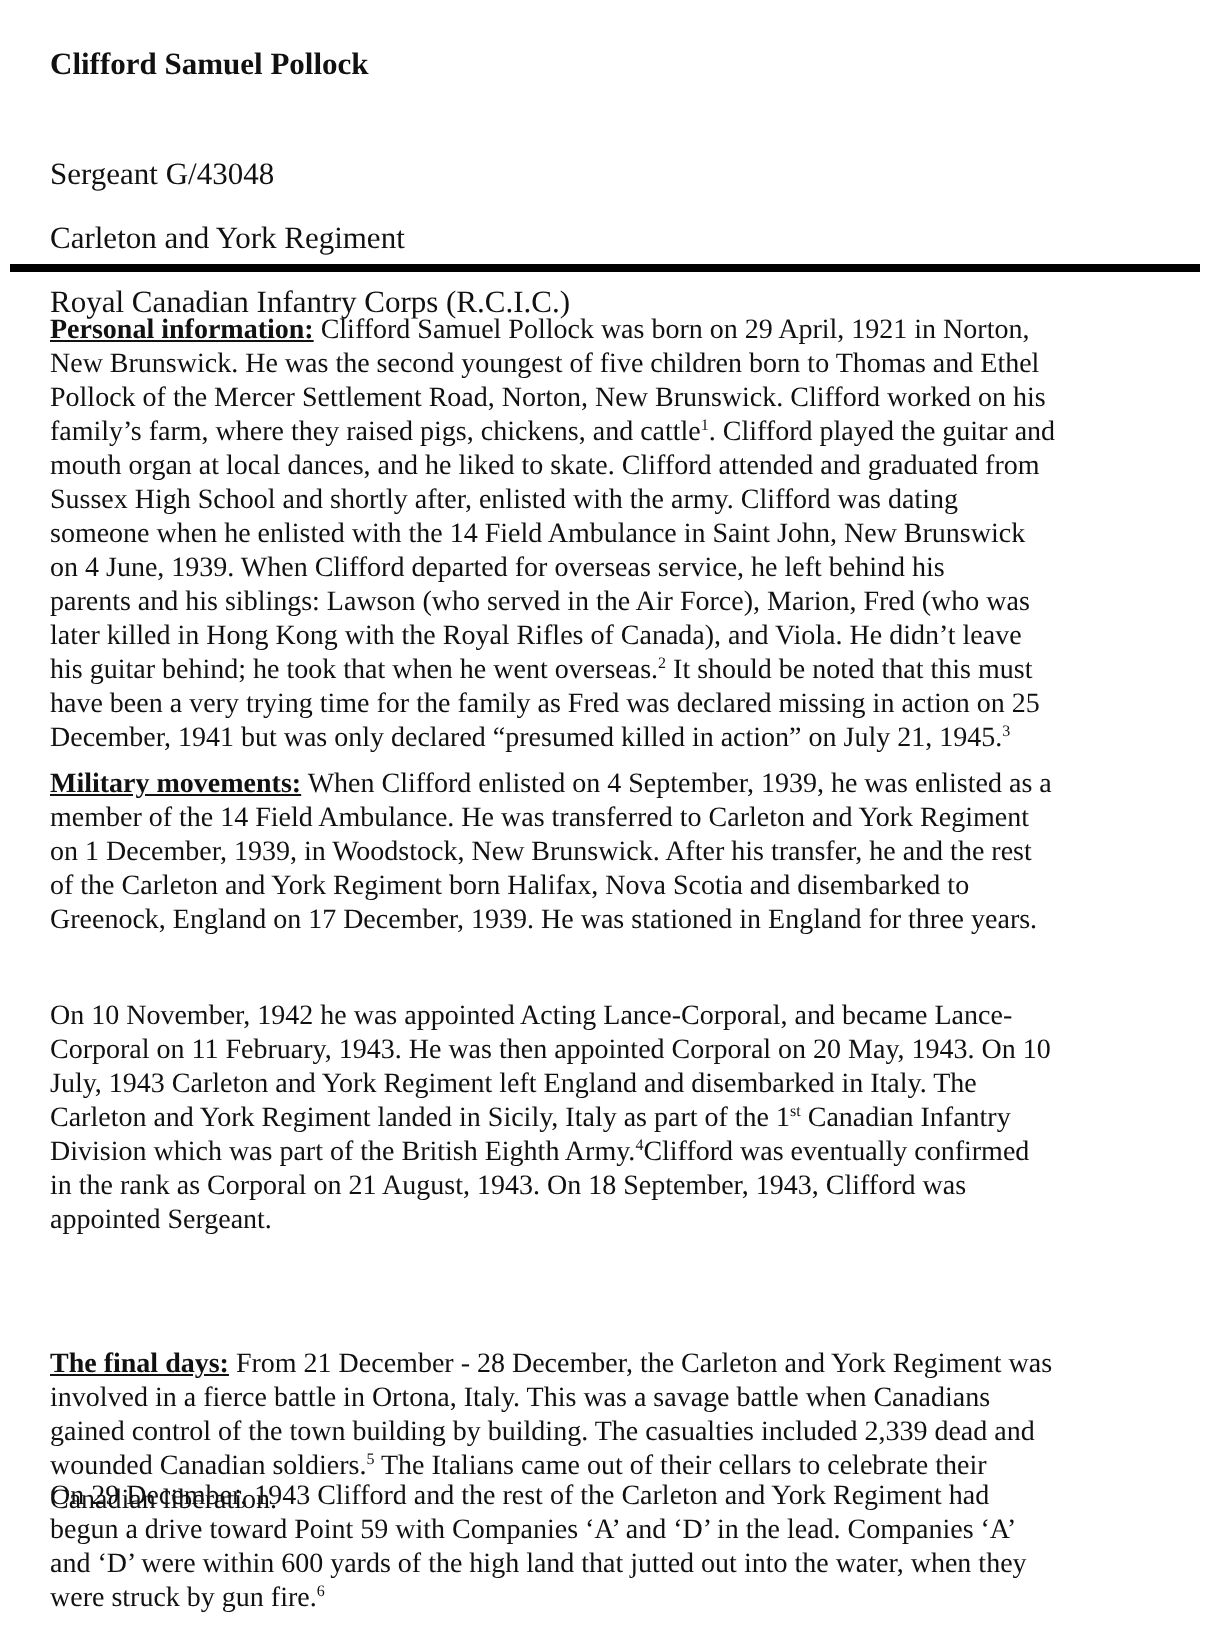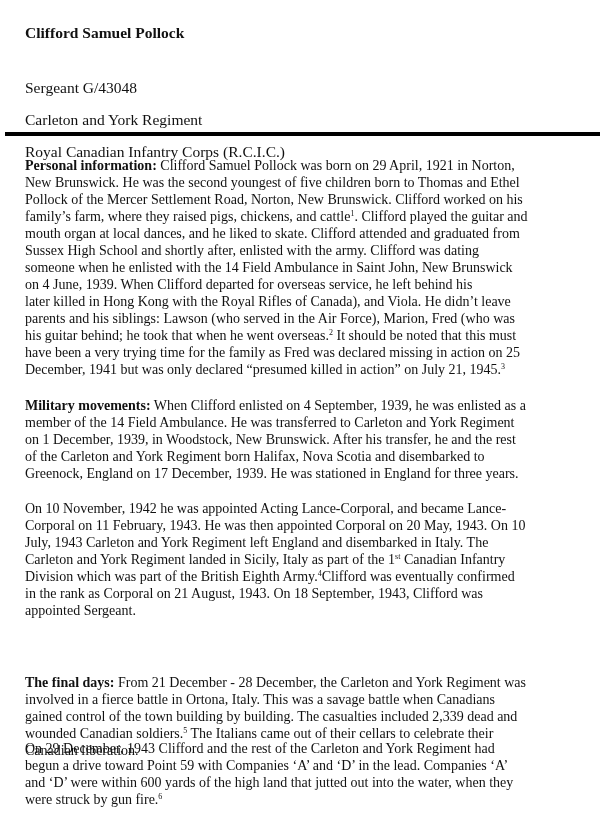--- a/index.html
+++ b/index.html
@@ -55,20 +55,21 @@
     .para {
       position: absolute;
       left: 25px;
       width: 560px;
       font-size: 14px;
       line-height: 17px;
       margin: 0;
     }
     .para .label {
       font-weight: bold;
+      text-decoration: underline;
     }
     .line {
       display: block;
       white-space: nowrap;
     }
     sup {
       font-size: 8px;
       line-height: 0;
       vertical-align: 5px;
     }
@@ -90,28 +91,28 @@
 
   <p class="para" style="top:157px;">
     <span class="line"><span class="label">Personal information:</span><span> Clifford Samuel Pollock was born on 29 April, 1921 in Norton,</span></span>
     <span class="line">New Brunswick. He was the second youngest of five children born to Thomas and Ethel</span>
     <span class="line">Pollock of the Mercer Settlement Road, Norton, New Brunswick. Clifford worked on his</span>
     <span class="line"><span>family’s farm, where they raised pigs, chickens, and cattle</span><sup>1</sup><span>. Clifford played the guitar and</span></span>
     <span class="line">mouth organ at local dances, and he liked to skate. Clifford attended and graduated from</span>
     <span class="line">Sussex High School and shortly after, enlisted with the army. Clifford was dating</span>
     <span class="line">someone when he enlisted with the 14 Field Ambulance in Saint John, New Brunswick</span>
     <span class="line">on 4 June, 1939. When Clifford departed for overseas service, he left behind his</span>
+    <span class="line">parents and his siblings: Lawson (who served in the Air Force), Marion, Fred (who was</span>
     <span class="line">later killed in Hong Kong with the Royal Rifles of Canada), and Viola. He didn’t leave</span>
-    <span class="line">parents and his siblings: Lawson (who served in the Air Force), Marion, Fred (who was</span>
     <span class="line"><span>his guitar behind; he took that when he went overseas.</span><sup>2</sup><span> It should be noted that this must</span></span>
     <span class="line">have been a very trying time for the family as Fred was declared missing in action on 25</span>
     <span class="line"><span>December, 1941 but was only declared “presumed killed in action” on July 21, 1945.</span><sup>3</sup></span>
   </p>
 
-  <p class="para" style="top:397px;">
+  <p class="para" style="top:384px;">
     <span class="line"><span class="label">Military movements:</span><span> When Clifford enlisted on 4 September, 1939, he was enlisted as a</span></span>
     <span class="line">member of the 14 Field Ambulance. He was transferred to Carleton and York Regiment</span>
     <span class="line">on 1 December, 1939, in Woodstock, New Brunswick. After his transfer, he and the rest</span>
     <span class="line">of the Carleton and York Regiment born Halifax, Nova Scotia and disembarked to</span>
     <span class="line">Greenock, England on 17 December, 1939. He was stationed in England for three years.</span>
   </p>
 
   <p class="para" style="top:500px;">
     <span class="line">On 10 November, 1942 he was appointed Acting Lance-Corporal, and became Lance-</span>
     <span class="line">Corporal on 11 February, 1943. He was then appointed Corporal on 20 May, 1943. On 10</span>

